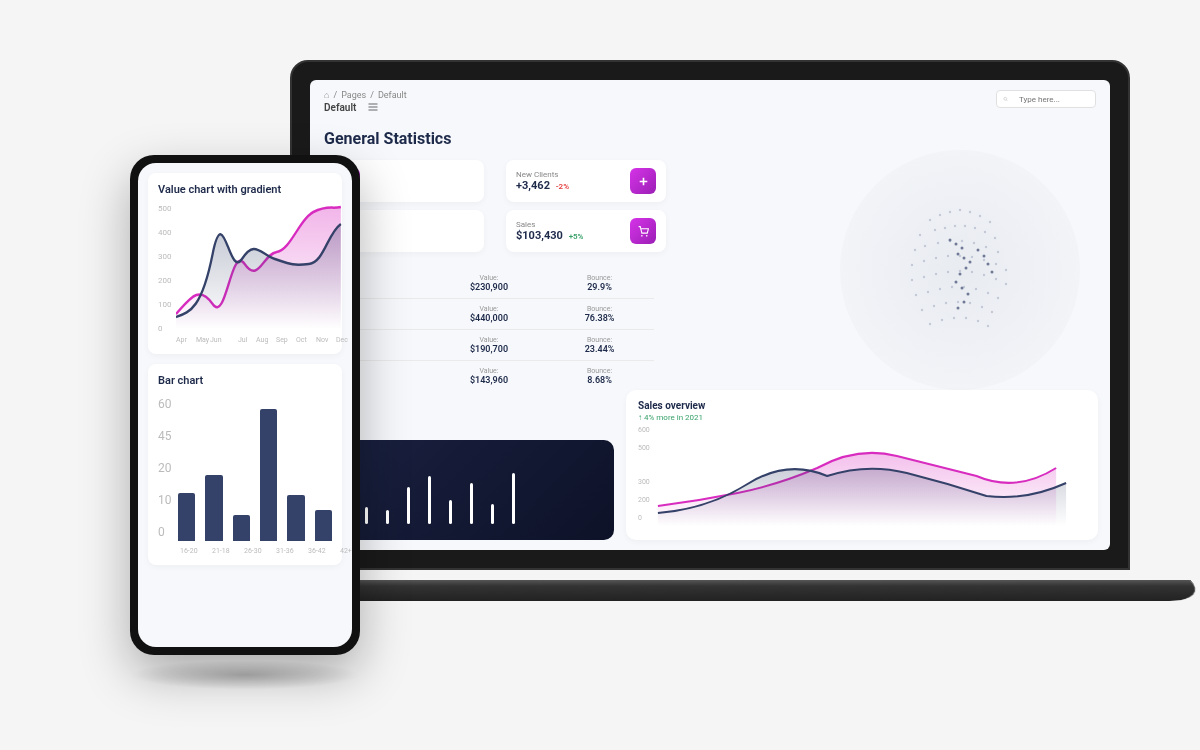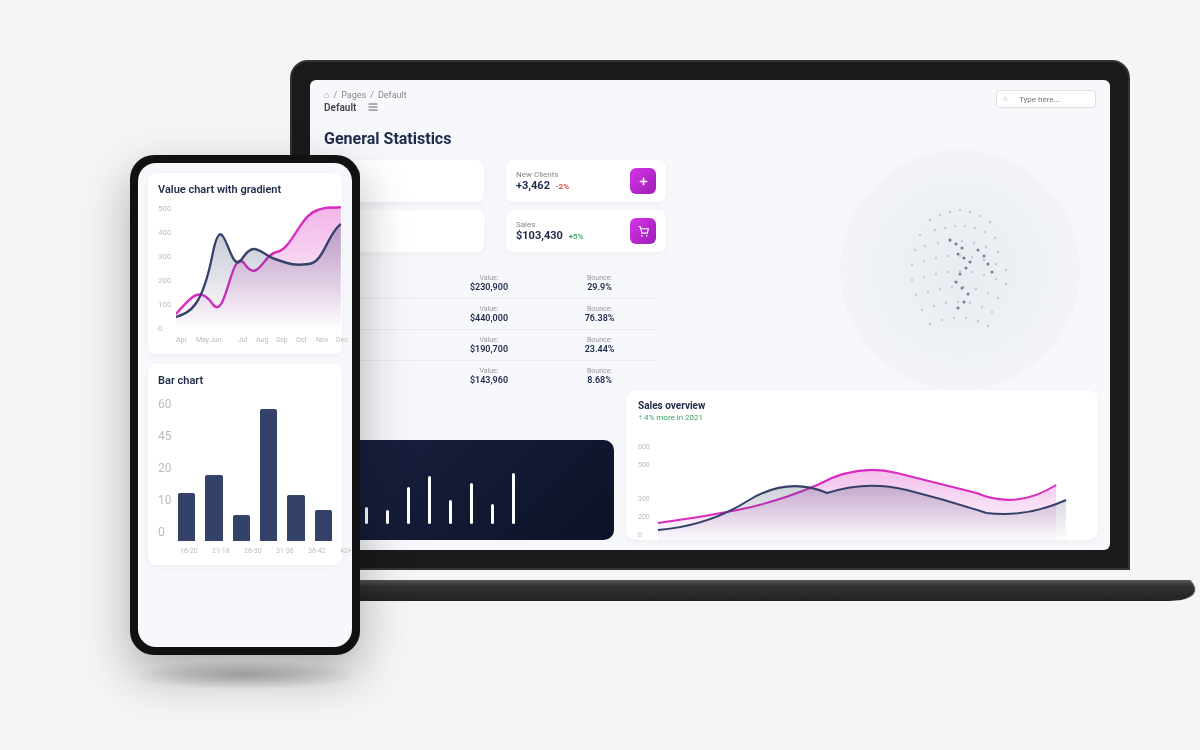--- a/index.html
+++ b/index.html
@@ -49,21 +49,21 @@
 
 
 .dark-card{position:absolute;left:14px;bottom:10px;width:290px;height:100px;background:linear-gradient(135deg,#1a2140,#0d1228);border-radius:10px;padding:16px 20px;display:flex;align-items:flex-end;gap:18px}
 .dbar{width:3px;background:#fff;border-radius:2px}
 
 
 .sales-card{position:absolute;left:316px;bottom:10px;width:472px;height:150px;background:#fff;border-radius:10px;padding:10px 12px;box-shadow:0 2px 6px rgba(0,0,0,0.04)}
 .sales-ttl{font-size:10px;font-weight:700;color:#1e2a4a}
 .sales-sub{font-size:8px;color:#38a169;margin-top:2px}
 .sales-sub::before{content:"↑ ";color:#38a169}
-.sales-chart{position:relative;height:100px;margin-top:21px}
+.sales-chart{position:relative;height:100px;margin-top:4px}
 .y-tick{position:absolute;left:0;font-size:7px;color:#bbb}
 
 
 .phone{position:absolute;left:130px;top:155px;width:230px;height:500px;background:#111;border-radius:24px;padding:8px;box-shadow:0 20px 50px rgba(0,0,0,0.3)}
 .phone-screen{width:100%;height:100%;background:#f6f8fb;border-radius:18px;overflow:hidden;padding:10px}
 .phone-shadow{position:absolute;left:130px;top:660px;width:230px;height:30px;background:radial-gradient(ellipse,rgba(0,0,0,0.25),transparent 70%);border-radius:50%}
 
 .p-card{background:#fff;border-radius:8px;padding:10px;margin-bottom:10px;box-shadow:0 2px 6px rgba(0,0,0,0.04)}
 .p-title{font-size:11px;font-weight:600;color:#1e2a4a;margin-bottom:8px}
 .p-chart{position:relative;height:140px}

